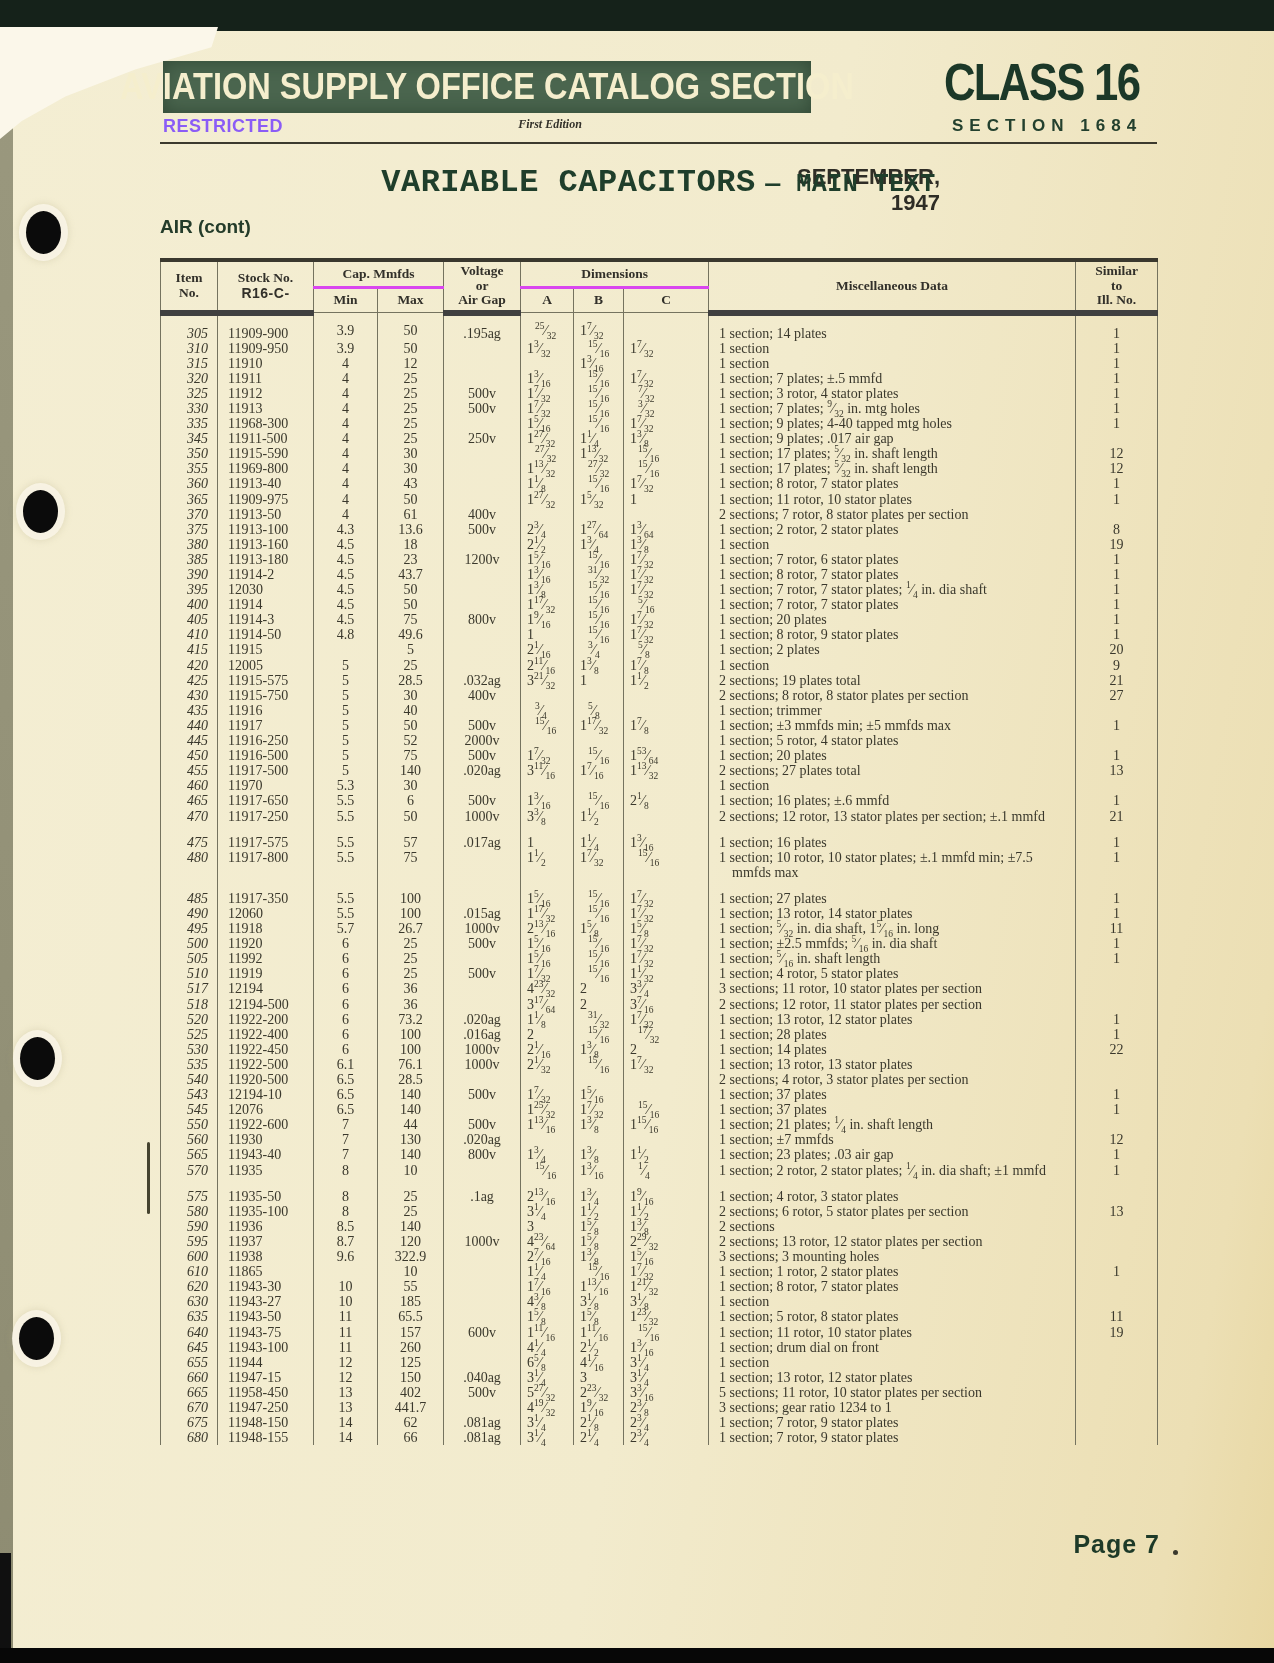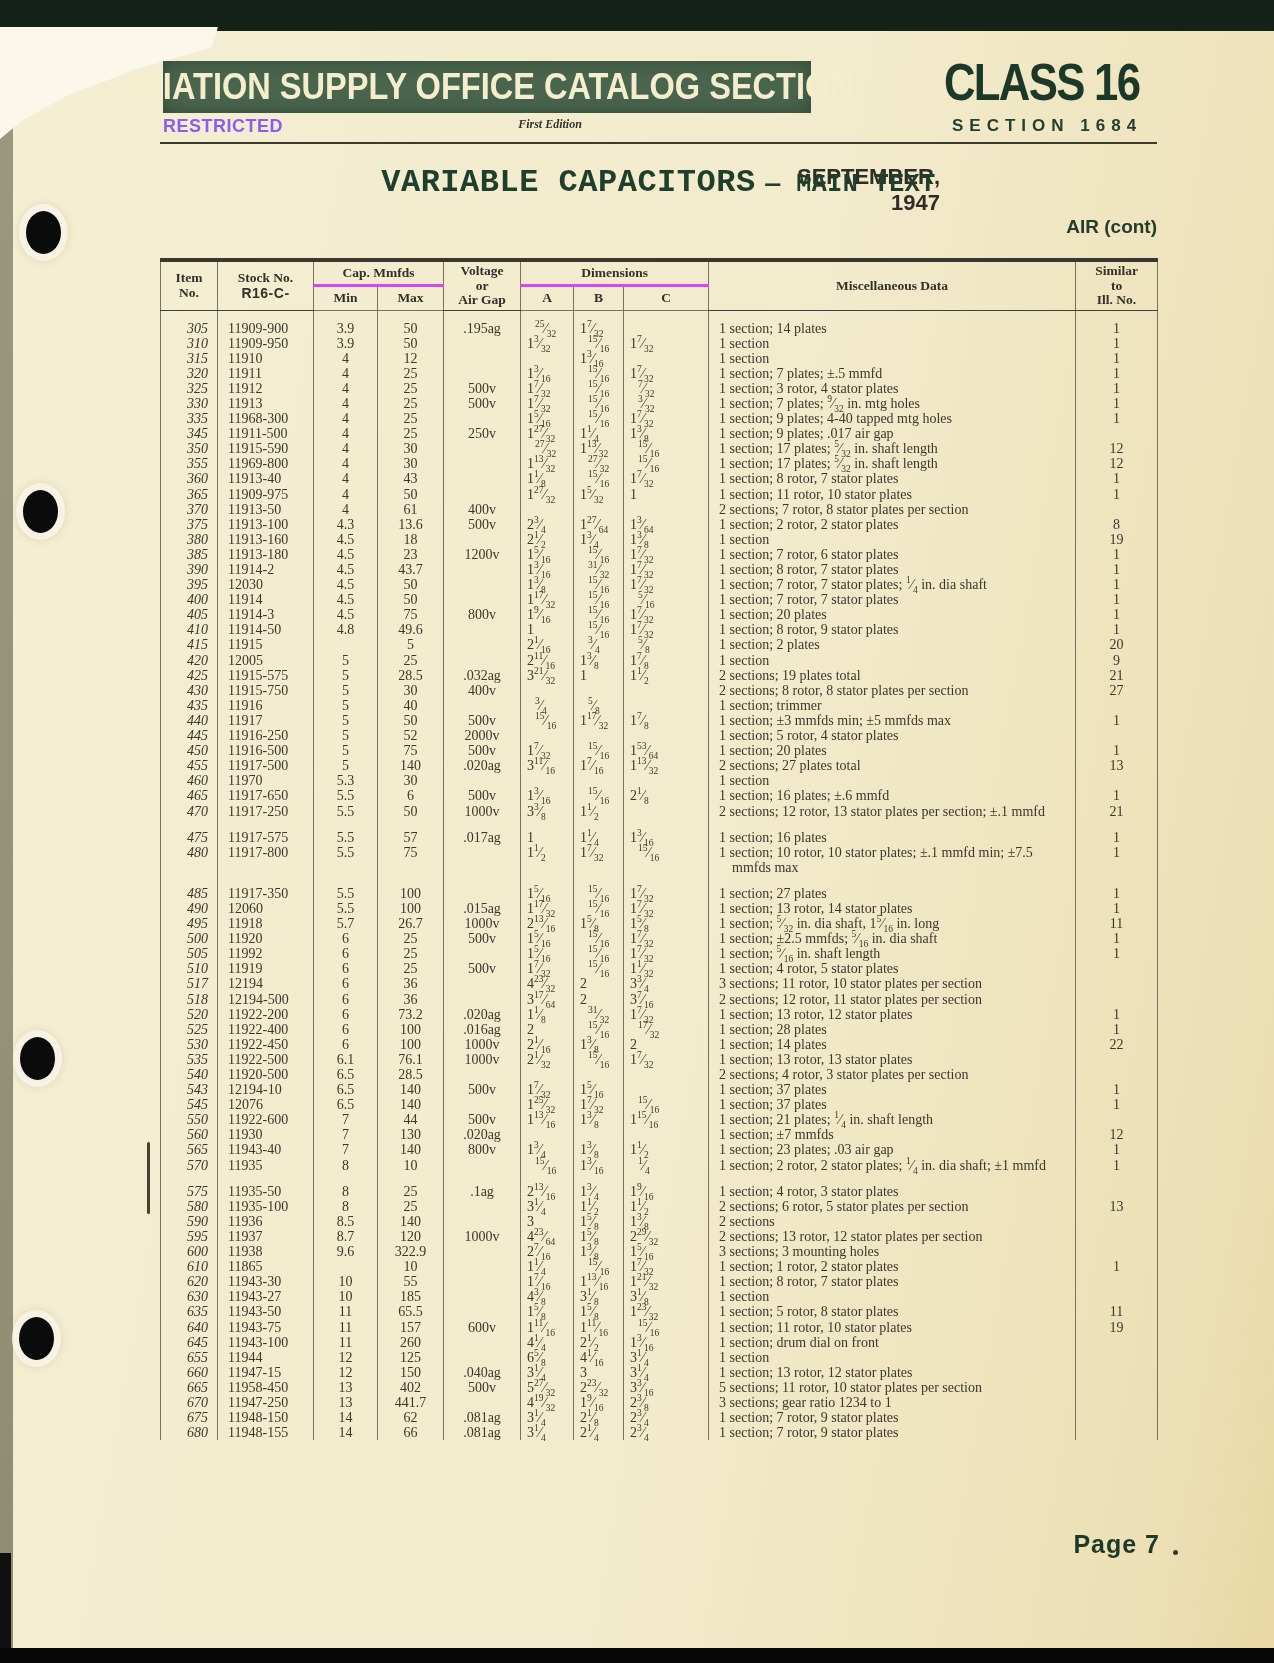--- a/index.html
+++ b/index.html
@@ -47,35 +47,35 @@
   .meta-date{position:absolute;left:770px;top:116px;width:170px;text-align:right;
     font-family:"Liberation Sans",sans-serif;font-weight:bold;font-size:22px;color:#2f2d26;margin-top:48px;}
   .meta-section{position:absolute;left:952px;top:116px;width:210px;
     font-family:"Liberation Sans",sans-serif;font-weight:600;font-size:17px;color:#23402e;letter-spacing:6px;white-space:nowrap;}
   .rule{position:absolute;left:160px;top:142px;width:997px;height:2px;background:#3c3a2e;}
 
   .title{position:absolute;left:160px;top:164px;width:997px;text-align:center;
     font-family:Liberation Mono, monospace;font-weight:bold;color:#1f3e2b;white-space:nowrap;}
   .title .t-main{font-size:32px;letter-spacing:.5px;}
   .title .t-suffix{font-size:25px;letter-spacing:.5px;}
-  .subtitle{position:absolute;left:160px;top:216px;width:997px;text-align:right;
+  .subtitle{position:absolute;left:160px;top:216px;width:997px;text-align:left;
     font-family:"Liberation Sans",sans-serif;font-weight:bold;font-size:19px;color:#243c2a;}
 
   
   table.cat{
     position:absolute;left:160px;top:258px;width:997px;border-collapse:collapse;table-layout:fixed;
     border-top:4px solid #3a382e;border-left:1px solid #75735f;border-right:1px solid #75735f;
     font-size:14px;color:#3a382c;
   }
   .cat th,.cat td{border-right:1px solid #75735f;}
   .cat thead th{
     font-family:"Liberation Serif",serif;font-weight:bold;font-size:13.5px;color:#32302a;
     text-align:center;vertical-align:middle;padding:2px 1px;line-height:14.5px;
   }
-  .cat thead tr:first-child th[rowspan]{border-bottom:1px solid #404040;}
+  .cat thead tr:first-child th[rowspan]{border-bottom:6px solid #404040;}
   .cat thead tr:last-child th{border-bottom:1px solid #75735f;}
   .cat thead th.group{border-bottom:3px solid #d946ef;}
   .pre{white-space:pre-line;}
   .h-stock1{font-size:13.5px;}
   .h-stock2{font-family:"Liberation Sans",sans-serif;font-weight:bold;font-size:14px;letter-spacing:.5px;}
 
   .cat tbody td{padding:0;line-height:15.1px;vertical-align:top;}
   .cat tbody tr:first-child td{padding-top:10px;}
   .cat tbody tr.gap td{padding-top:11px;}
   .c-item{font-style:italic;text-align:right;padding-right:9px !important;}

